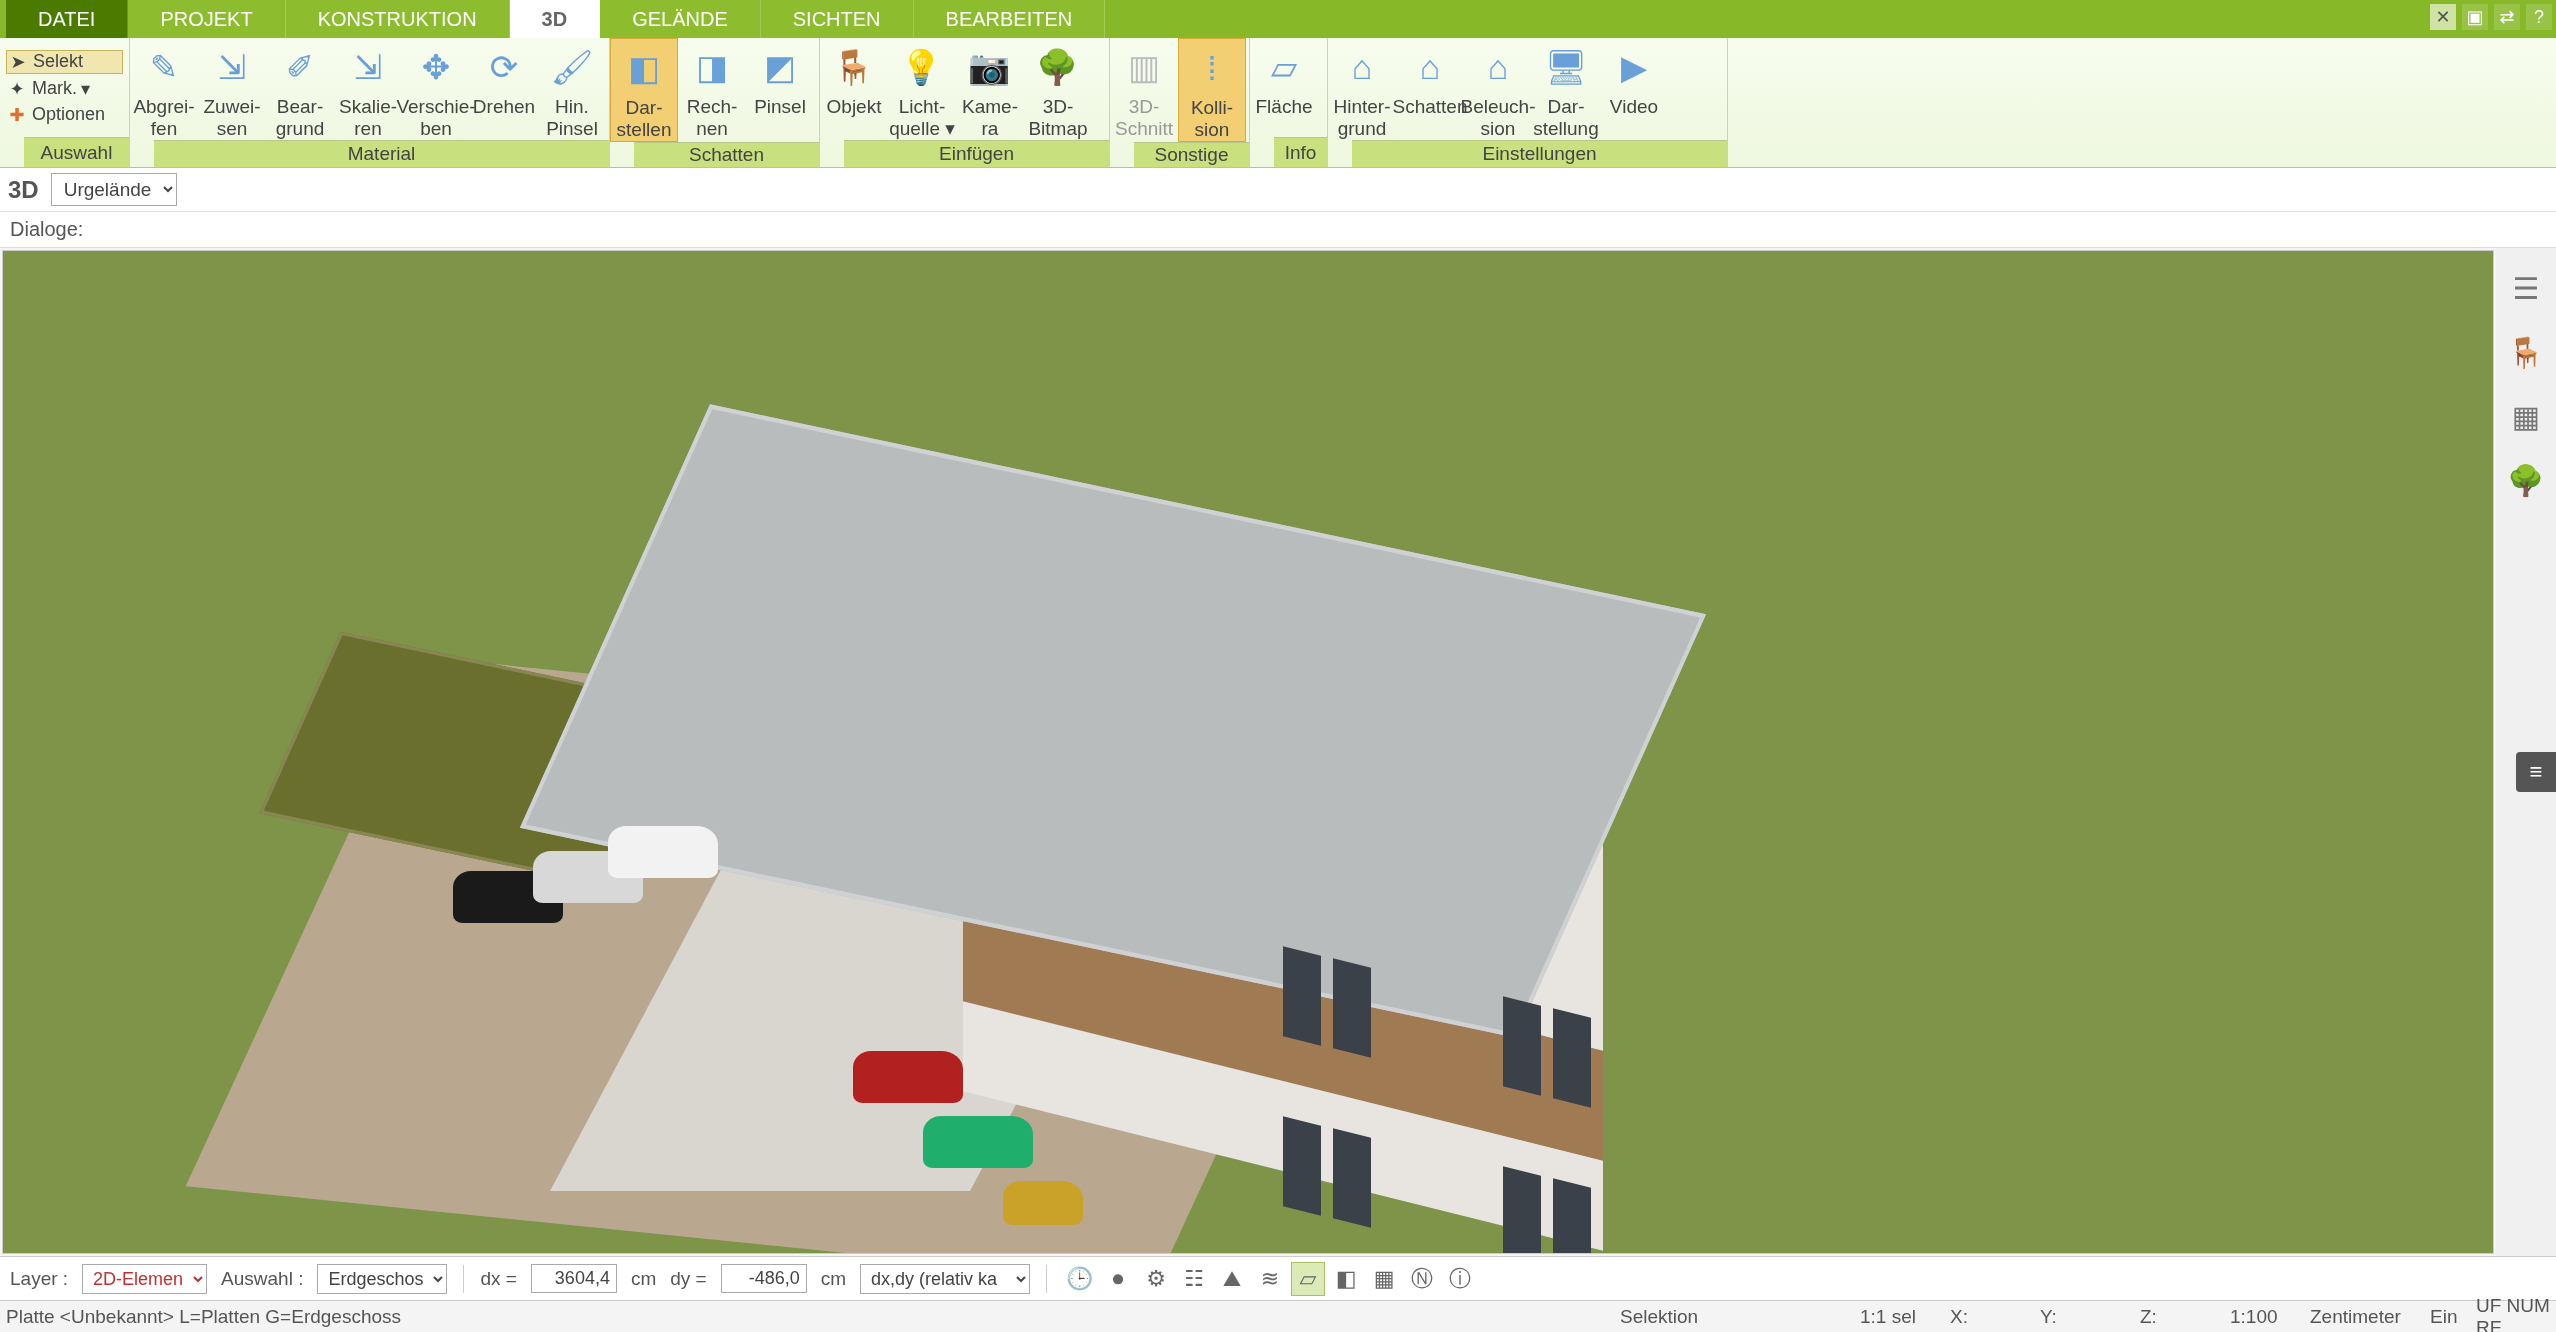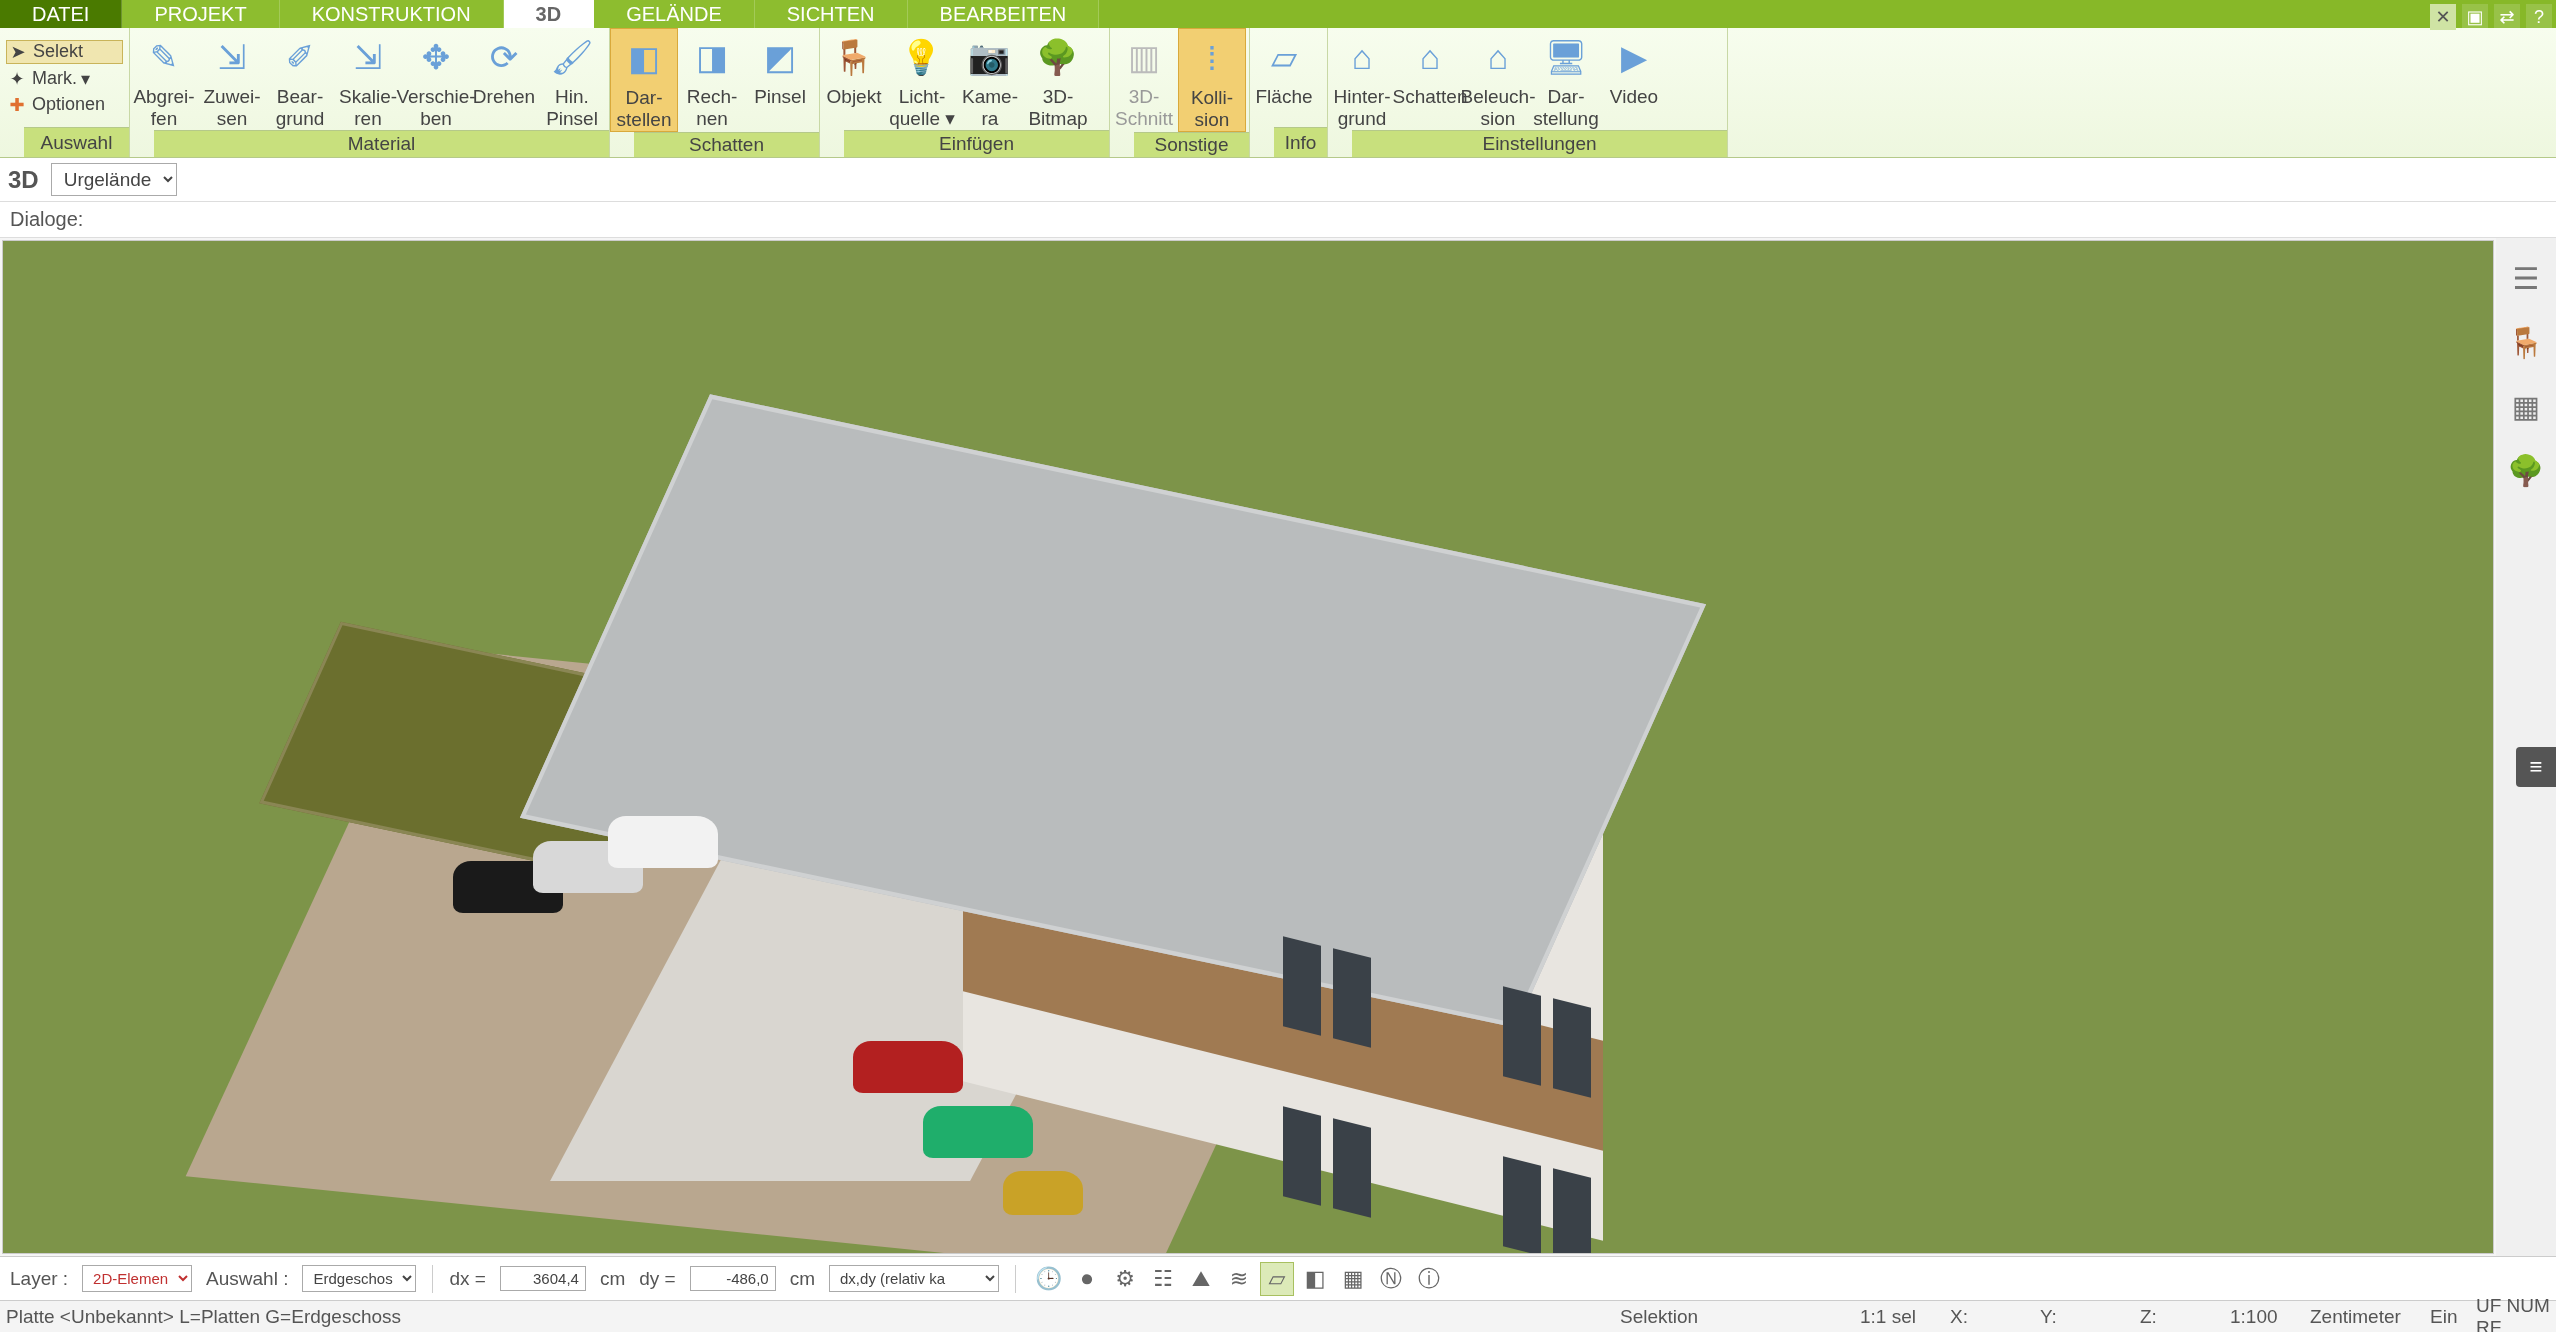--- a/index.html
+++ b/index.html
@@ -1,19 +1,19 @@
 <!DOCTYPE html>
 <html><head>
 <meta charset="utf-8">
 <style>
 * { margin: 0; padding: 0; box-sizing: border-box; font-family: "Segoe UI", Tahoma, sans-serif; }
 body { width: 2556px; height: 1332px; overflow: hidden; background: #f5f5f5; display: flex; flex-direction: column; }
 
 
-#menu-bar { height: 28px; background: #87b828; display: flex; align-items: stretch; color: #fff; font-size: 20px; position: relative; }
+#menu-bar { height: 38px; background: #87b828; display: flex; align-items: stretch; color: #fff; font-size: 20px; position: relative; padding-left: 6px; }
 #menu-bar .tab { padding: 0 32px; display: flex; align-items: center; cursor: pointer; border-right: 1px solid rgba(255,255,255,.2); }
 #menu-bar .tab.datei { background: #4a7a00; }
 #menu-bar .tab.projekt { background: #8dbd2f; }
 #menu-bar .tab.konstr { background: #8dbd2f; }
 #menu-bar .tab.active { background: #fff; color: #666; font-weight: 600; }
 #menu-bar .tab.gelaende, #menu-bar .tab.sichten, #menu-bar .tab.bearbeiten { background: #8dbd2f; }
 #menu-right { position: absolute; right: 4px; top: 0; height: 34px; display: flex; align-items: center; gap: 6px; }
 #menu-right .ic { width: 26px; height: 26px; background: rgba(255,255,255,.15); display:flex; align-items:center; justify-content:center; font-size:18px; color:#fff; cursor:pointer;}
 #menu-right .win { background: #cfe3a4; color:#555; }
 
@@ -54,21 +54,21 @@
 .roof { position:absolute; left:620px; top:260px; width:980px; height:420px; background:#b9bcbd; transform:skew(-26deg,14deg) rotate(-2deg); border:4px solid #cfd1d2; }
 .wall-front { position:absolute; left:960px; top:500px; width:640px; height:420px; background:#e8e5e0; transform:skew(0deg,14deg); }
 .wall-side { position:absolute; left:680px; top:440px; width:420px; height:500px; background:#d9d6d0; transform:skew(-28deg,0deg); }
 .woodband { position:absolute; left:960px; top:720px; width:640px; height:110px; background:#a07a52; transform:skew(0deg,14deg); }
 .carport { position:absolute; left:300px; top:420px; width:360px; height:180px; background:#6b6f2e; transform:skew(-26deg,14deg) rotate(-2deg); border:3px solid #8a8654;}
 .win { position:absolute; width:38px; height:90px; background:#3a4148; }
 .car { position:absolute; width:110px; height:52px; border-radius:18px 22px 10px 10px/16px 18px 8px 8px; }
 
 
 #bottom-bar { height:44px; background:#fff; border-top:1px solid #ccc; display:flex; align-items:center; padding:16px 10px; gap:14px; font-size:19px; color:#555;}
-#bottom-bar select, #bottom-bar input { font-size:15px; padding:3px 6px; border:1px solid #aaa; background:#fff; color:#444;}
+#bottom-bar select, #bottom-bar input { font-size:18px; padding:3px 6px; border:1px solid #aaa; background:#fff; color:#444;}
 #bottom-bar input { width:86px; text-align:right;}
 #bottom-bar .bic { width:34px; height:34px; border:1px solid transparent; display:flex; align-items:center; justify-content:center; font-size:22px; color:#666; cursor:pointer;}
 #bottom-bar .bic.on { background:#dceab8; border-color:#a8c060;}
 #bottom-bar .sep { width:1px; height:28px; background:#ccc; margin:0 2px;}
 
 
 #status-bar { height:32px; background:#f4f4f4; border-top:1px solid #ccc; display:flex; align-items:center; padding:0 10px; font-size:19px; color:#555; position:relative;}
 #status-bar .cell { position:absolute; top:0; height:32px; display:flex; align-items:center;}
 </style>
 </head>

